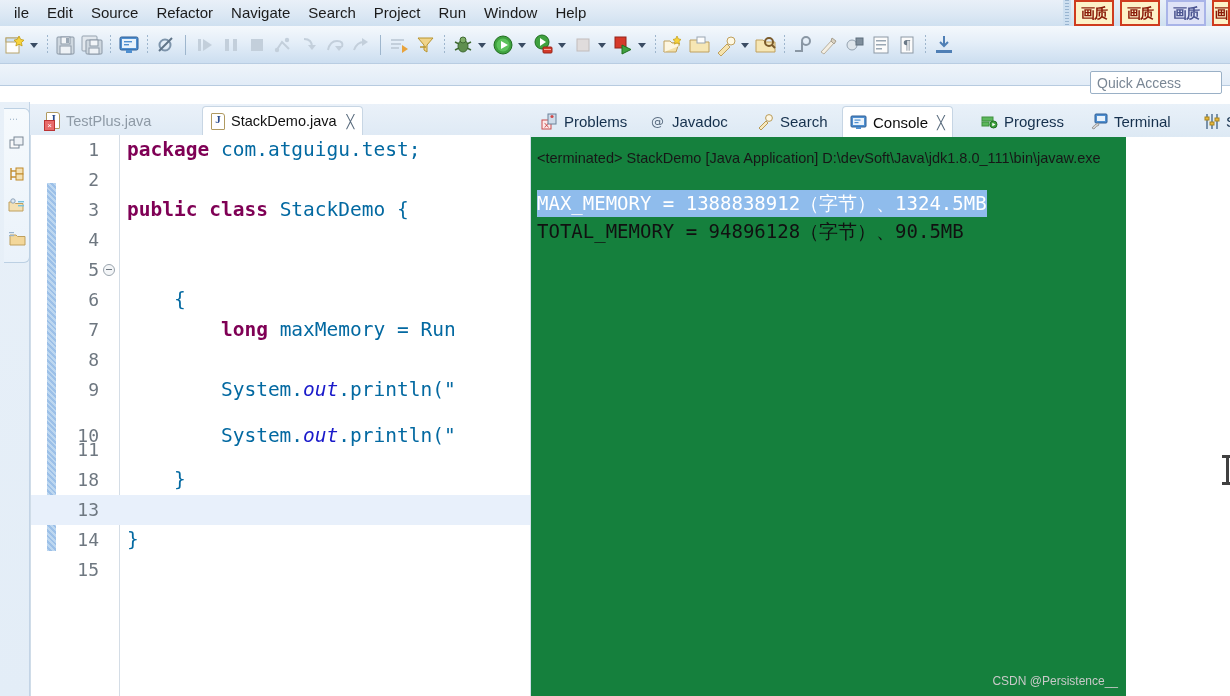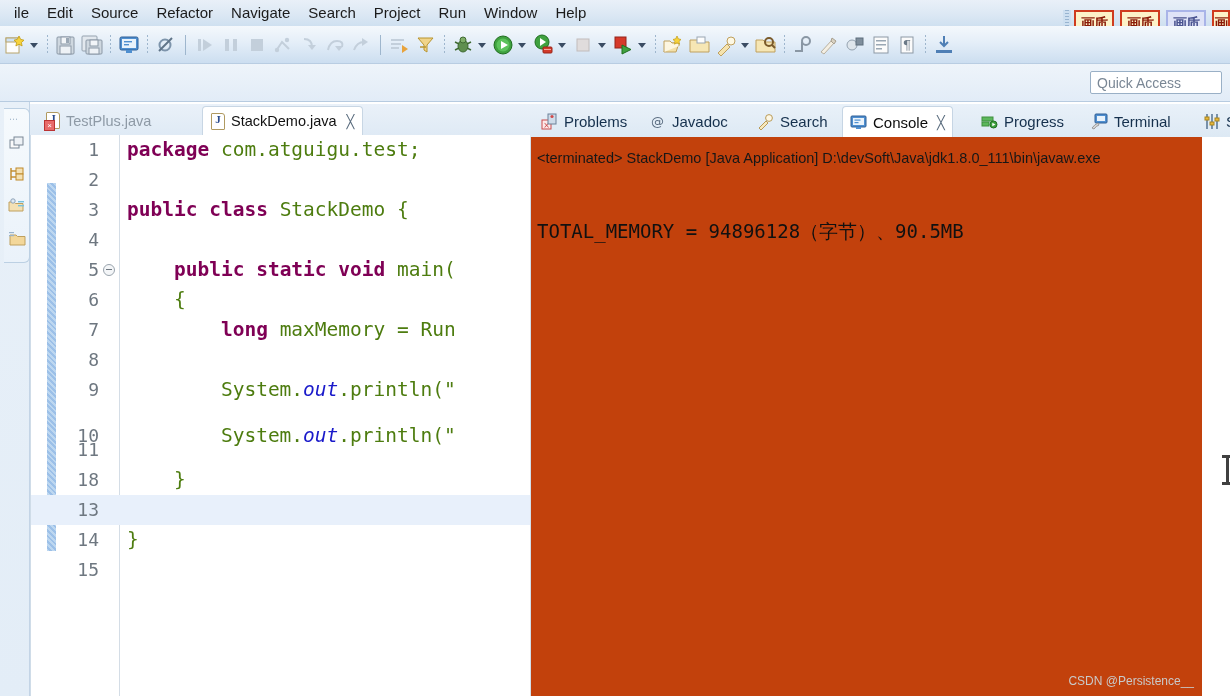--- a/index.html
+++ b/index.html
@@ -17,21 +17,21 @@
     background: linear-gradient(to bottom, #e9f0f8 0%, #dce8f4 55%, #cfe0f0 100%);
     display: flex; align-items: center;
   }
   .menu-item {
     font-size: 15px; color: #1b1b1b; padding: 2px 9px 3px 9px;
     white-space: nowrap; line-height: 18px;
   }
   .menu-item:first-child { padding-left: 14px; }
   .menubar-right {
     position: absolute; right: 0; top: 0; height: 36px;
-    display: flex; align-items: flex-end;
+    display: flex; align-items: flex-start;
   }
   .grip {
     width: 8px; height: 26px; background: #cddff0;
     background-image: repeating-linear-gradient(to bottom, #98b4d0 0 1px, transparent 1px 3px);
     background-size: 4px 3px; background-position: 2px 3px; background-repeat: repeat-y;
   }
   .huazhi {
     width: 40px; height: 26px; display: flex; align-items: center; justify-content: center;
     font-size: 14px; font-weight: bold; letter-spacing: -1px;
     background: #fdf2c8; border: 2px solid #cf3b1e; color: #8a1a08;
@@ -56,21 +56,21 @@
     border-top: 5px solid #3a4c63;
   }
   .tsep { width: 1px; height: 20px; background: #9eb6cd; margin: 0 6px; }
   .tdots {
     width: 1px; height: 20px; margin: 0 5px;
     background-image: repeating-linear-gradient(to bottom, #9eb6cd 0 2px, transparent 2px 4px);
   }
 
   
   .qarow {
-    position: absolute; left: 0; top: 64px; width: 1230px; height: 38px;
+    position: absolute; left: 0; top: 64px; width: 1230px; height: 22px;
     background: linear-gradient(to bottom, #eef4fa 0%, #e2ecf7 100%);
     border-bottom: 1px solid #b7cbe0;
     padding-left: 44px;
   }
   .qabox {
     position: absolute; right: 8px; top: 7px; width: 132px; height: 23px;
     background: #fff; border: 1px solid #9ab0c6; border-radius: 2px;
     font-size: 14px; color: #7a8795; padding: 2px 6px; line-height: 19px;
   }
 
@@ -151,43 +151,43 @@
     content:''; position:absolute; left:2px; top:4px; width:6px; height:1px; background:#6e7780;
   }
   .gsep { position:absolute; left:88px; top:0; width:1px; height:561px; background:#d4dde6; }
   .ctext {
     position: absolute; left: 96px; line-height: 30px;
     font-family: "DejaVu Sans Mono", monospace; font-size: 19.5px;
     color: #151515; white-space: pre;
   }
   .kw { color:#7f0055; font-weight: bold; }
   .sfield { color:#1a1aca; font-style: italic; }
-  .plain { color:#4d7c0f; }
+  .plain { color:#0369a1; }
 
   
   .console-wrap {
     position: absolute; left: 530px; top: 104px; width: 700px; height: 592px;
     background: #fff;
   }
   .ctabbar {
     position: absolute; left: 0; top: 0; width: 700px; height: 33px;
     background: linear-gradient(to bottom,#e9f1f9 0%, #dde9f4 100%);
   }
   .ctab {
     position: absolute; top: 2px; height: 31px; display: flex; align-items: center;
     gap: 6px; padding: 0 7px; font-size: 15px; color: #15304d; white-space: nowrap;
   }
   .ctab.active {
     background: #fff; border: 1px solid #c6d5e4; border-bottom: none;
     border-radius: 4px 4px 0 0; color: #0c0c0c;
   }
   .ctab .close { font-size: 13px; color: #5a6c7e; margin-left: 3px; }
   .console-body {
-    position: absolute; left: 0; top: 33px; width: 672px; height: 559px;
-    background: #c2410c; border-left: 1px solid #d3dfea;
+    position: absolute; left: 0; top: 33px; width: 596px; height: 559px;
+    background: #15803d; border-left: 1px solid #d3dfea;
   }
   .cterm {
     position: absolute; left: 6px; top: 13px;
     font-size: 14.5px; color: #171717; white-space: nowrap;
     font-family: "Liberation Sans", sans-serif;
   }
   .cline {
     position: absolute; left: 6px;
     font-family: "DejaVu Sans Mono", monospace;
     font-size: 19px; white-space: pre; line-height: 27px;
@@ -549,21 +549,20 @@
       <div class="gutter-line" style="top:60px;">
         <span class="lnum">3</span>
         <span class="ctext"><span class="kw">public class</span><span class="plain"> StackDemo {</span></span>
       </div>
       <div class="gutter-line" style="top:90px;">
         <span class="lnum">4</span>
       </div>
       <div class="gutter-line" style="top:120px;">
         <span class="lnum">5</span>
         <span class="fold"></span>
-        <span class="ctext"><span class="plain">    </span><span class="kw">public static void</span><span class="plain"> main(</span></span>
       </div>
       <div class="gutter-line" style="top:150px;">
         <span class="lnum">6</span>
         <span class="ctext"><span class="plain">    {</span></span>
       </div>
       <div class="gutter-line" style="top:180px;">
         <span class="lnum">7</span>
         <span class="ctext"><span class="plain">        </span><span class="kw">long</span><span class="plain"> maxMemory = Run</span></span>
       </div>
       <div class="gutter-line" style="top:210px;">
@@ -679,20 +678,21 @@
             <rect x="12" y="5" width="4" height="3" fill="#e8b93c" stroke="#a8831d"></rect>
           </svg>
         </span>
         <span>S</span>
       </div>
     </div>
 
     <div class="console-body">
       <div class="cterm">&lt;terminated&gt; StackDemo [Java Application] D:\devSoft\Java\jdk1.8.0_111\bin\javaw.exe</div>
 
+      <div class="cline sel" style="top:53px;">MAX_MEMORY = 1388838912（字节）、1324.5MB</div>
       <div class="cline norm" style="top:81px;">TOTAL_MEMORY = 94896128（字节）、90.5MB</div>
 
       <div class="caret">
           <i></i>
         </div>
 
       <div class="watermark">CSDN @Persistence__</div>
     </div>
   </div>
 

